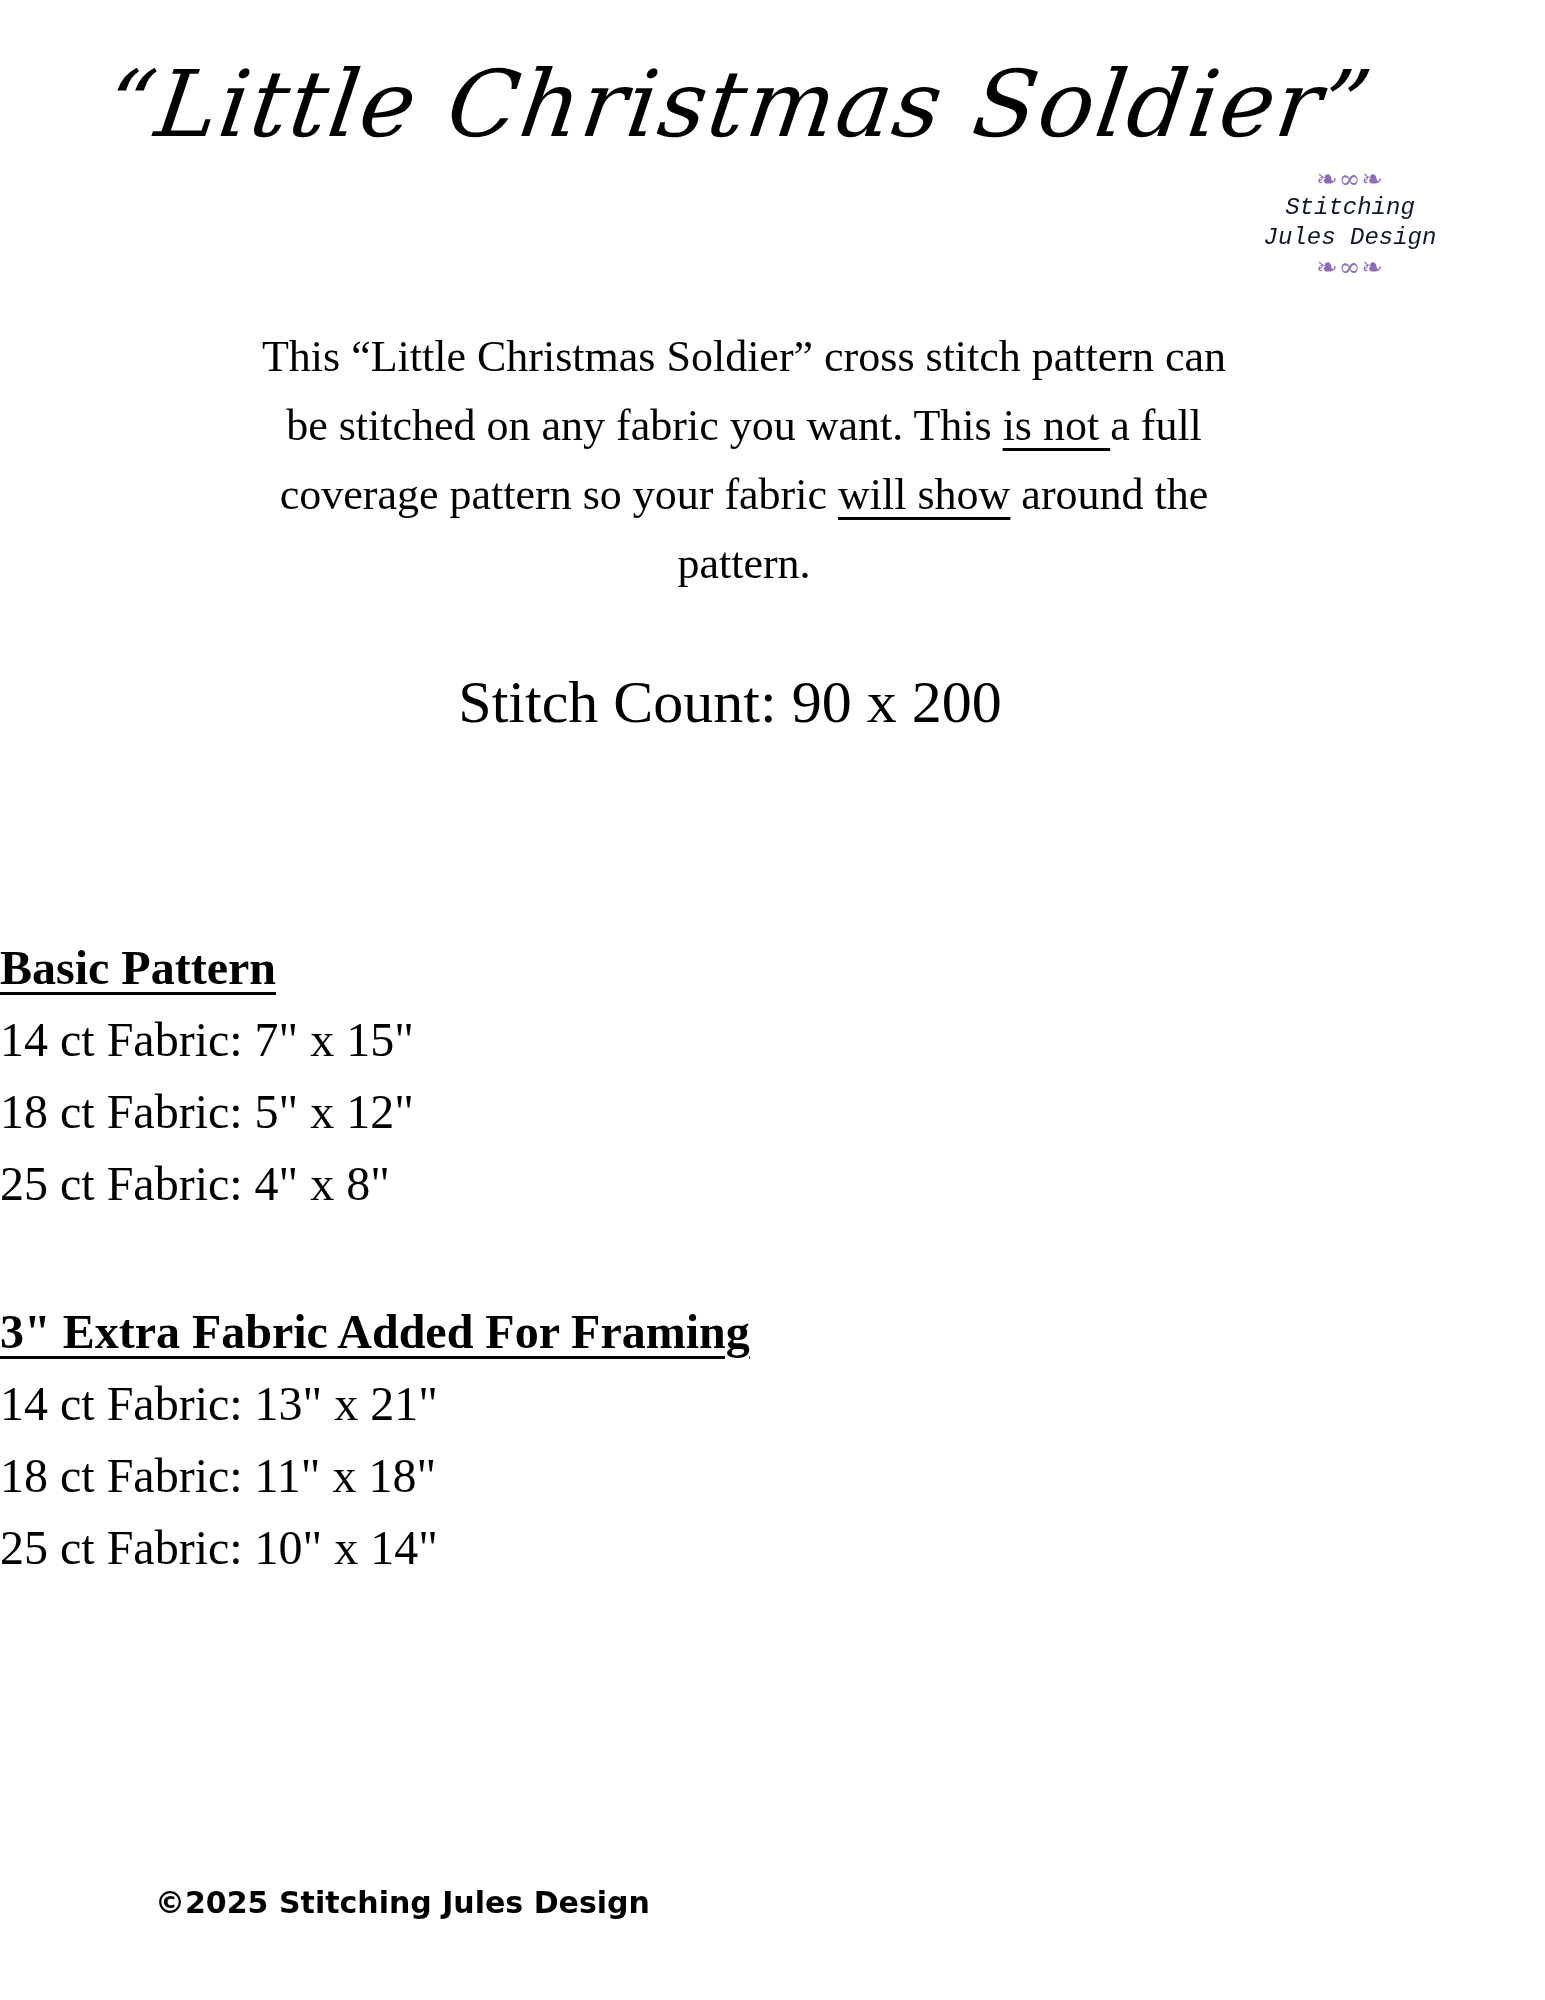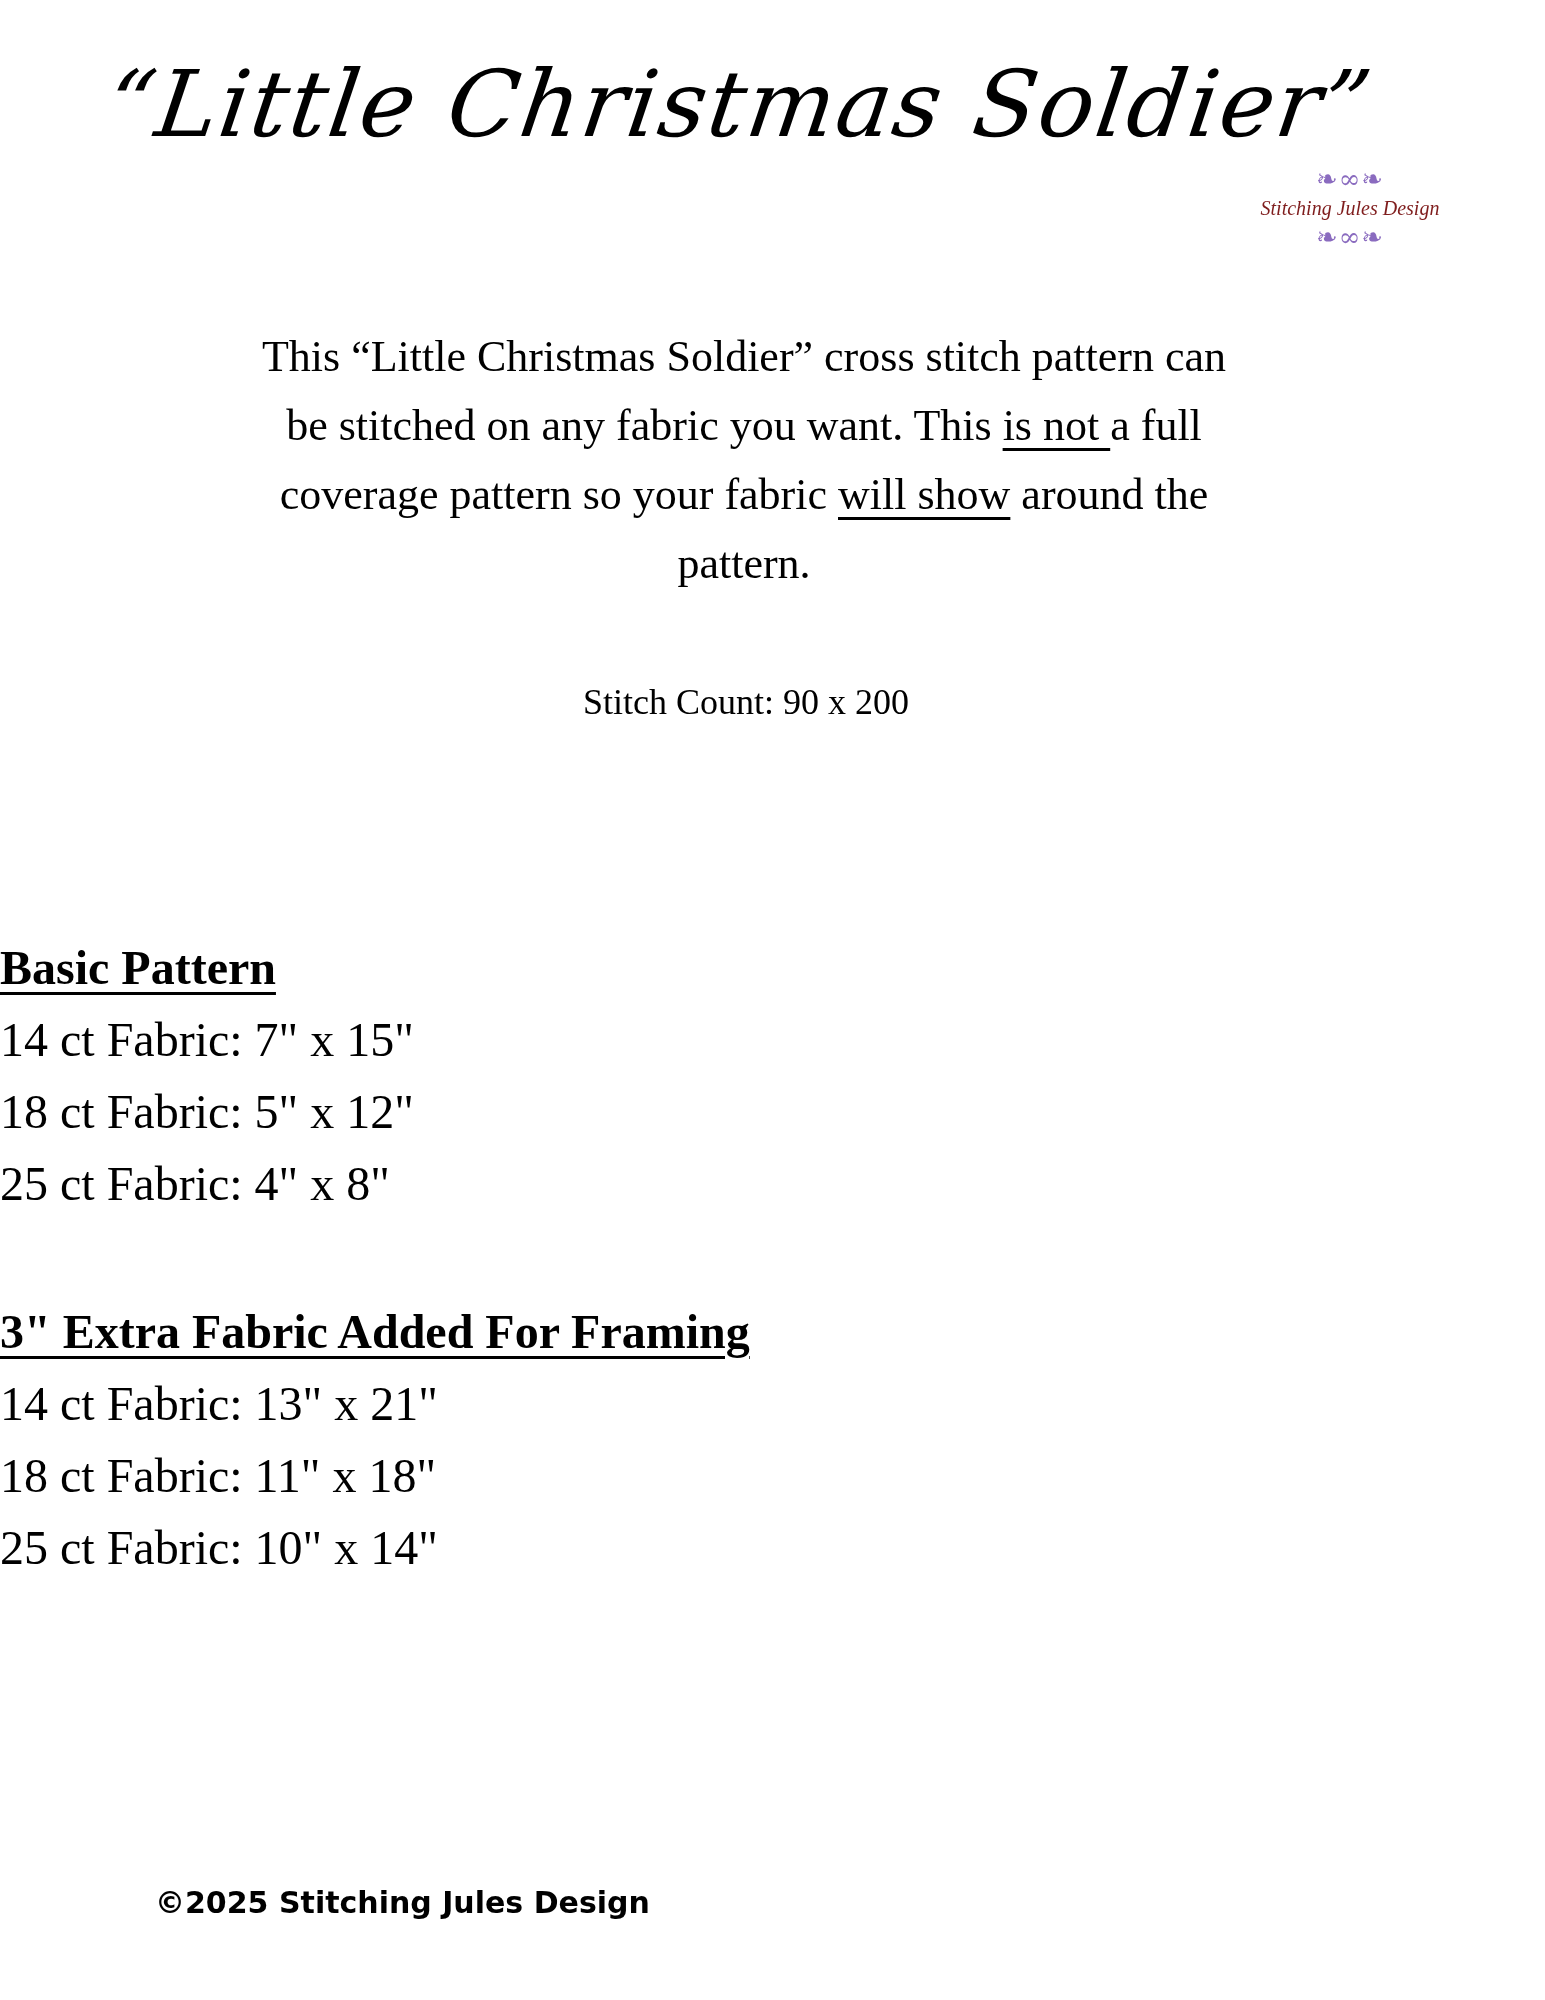--- a/index.html
+++ b/index.html
@@ -8,29 +8,29 @@
       position: absolute; left: 0; top: 40px; width: 1480px; text-align: center;
       font-family: "DejaVu Serif", serif; font-style: italic; font-size: 92px;
       font-weight: normal; letter-spacing: 2px; transform: skewX(-8deg);
       line-height: 130px;
     }
     .logo {
       position: absolute; left: 1245px; top: 165px; width: 210px; height: 120px;
       text-align: center;
     }
     .logo .swirl { color: #8a6bbf; font-size: 26px; line-height: 28px; letter-spacing: 1px; font-family: "DejaVu Serif", serif; }
-    .logo .name { color: #7f1d1d; font-family: Liberation Serif, serif; font-style: italic; font-size: 20px; line-height: 30px; }
+    .logo .name { color: #0f172a; font-family: Liberation Mono, monospace; font-style: italic; font-size: 24px; line-height: 30px; }
     .intro {
       position: absolute; left: 164px; top: 322px; width: 1160px; text-align: center;
       font-family: "Liberation Serif", serif; font-size: 44px; line-height: 69px;
     }
     .intro u { text-decoration: underline; text-underline-offset: 8px; text-decoration-thickness: 3px; margin-top: 24px; }
     .stats {
-      position: absolute; left: 16px; top: 668px; width: 1460px; text-align: center;
-      font-family: "Liberation Serif", serif; font-size: 36px; line-height: 68px;
+      position: absolute; left: 0; top: 668px; width: 1460px; text-align: center;
+      font-family: "Liberation Serif", serif; font-size: 60px; line-height: 68px;
     }
     .section {
       position: absolute; left: 0; width: 1460px; text-align: left;
       font-family: "Liberation Serif", serif; font-size: 48px; line-height: 72px;
     }
     .section .heading { font-weight: bold; text-decoration: underline; text-underline-offset: 8px; text-decoration-thickness: 3px; }
     .sec1 { top: 932px; }
     .sec2 { top: 1296px; }
     .footer {
       position: absolute; left: 155px; top: 1885px;

